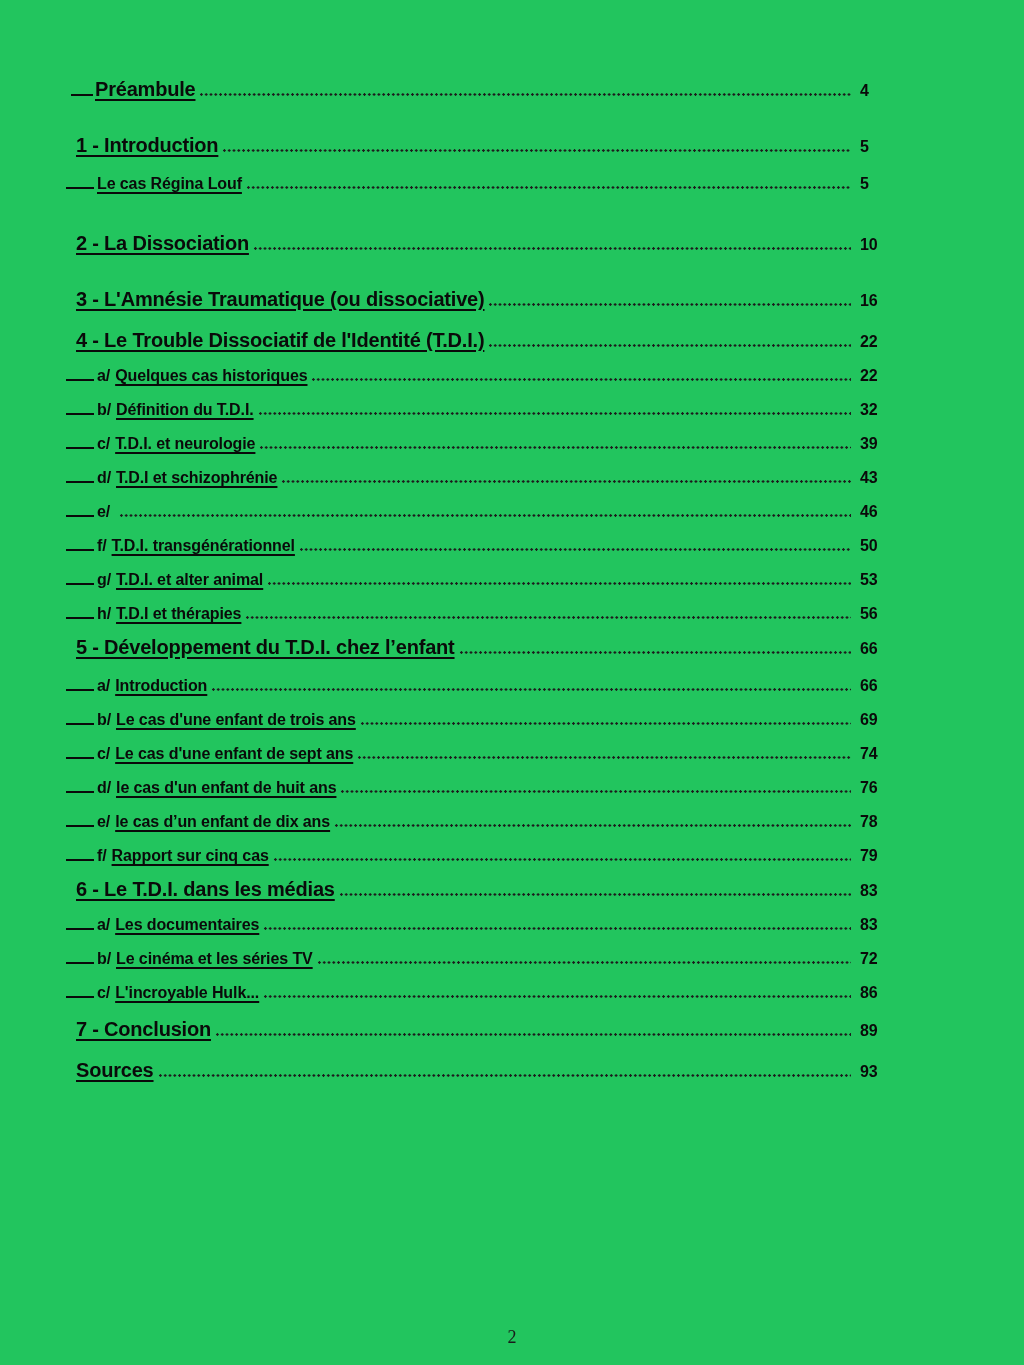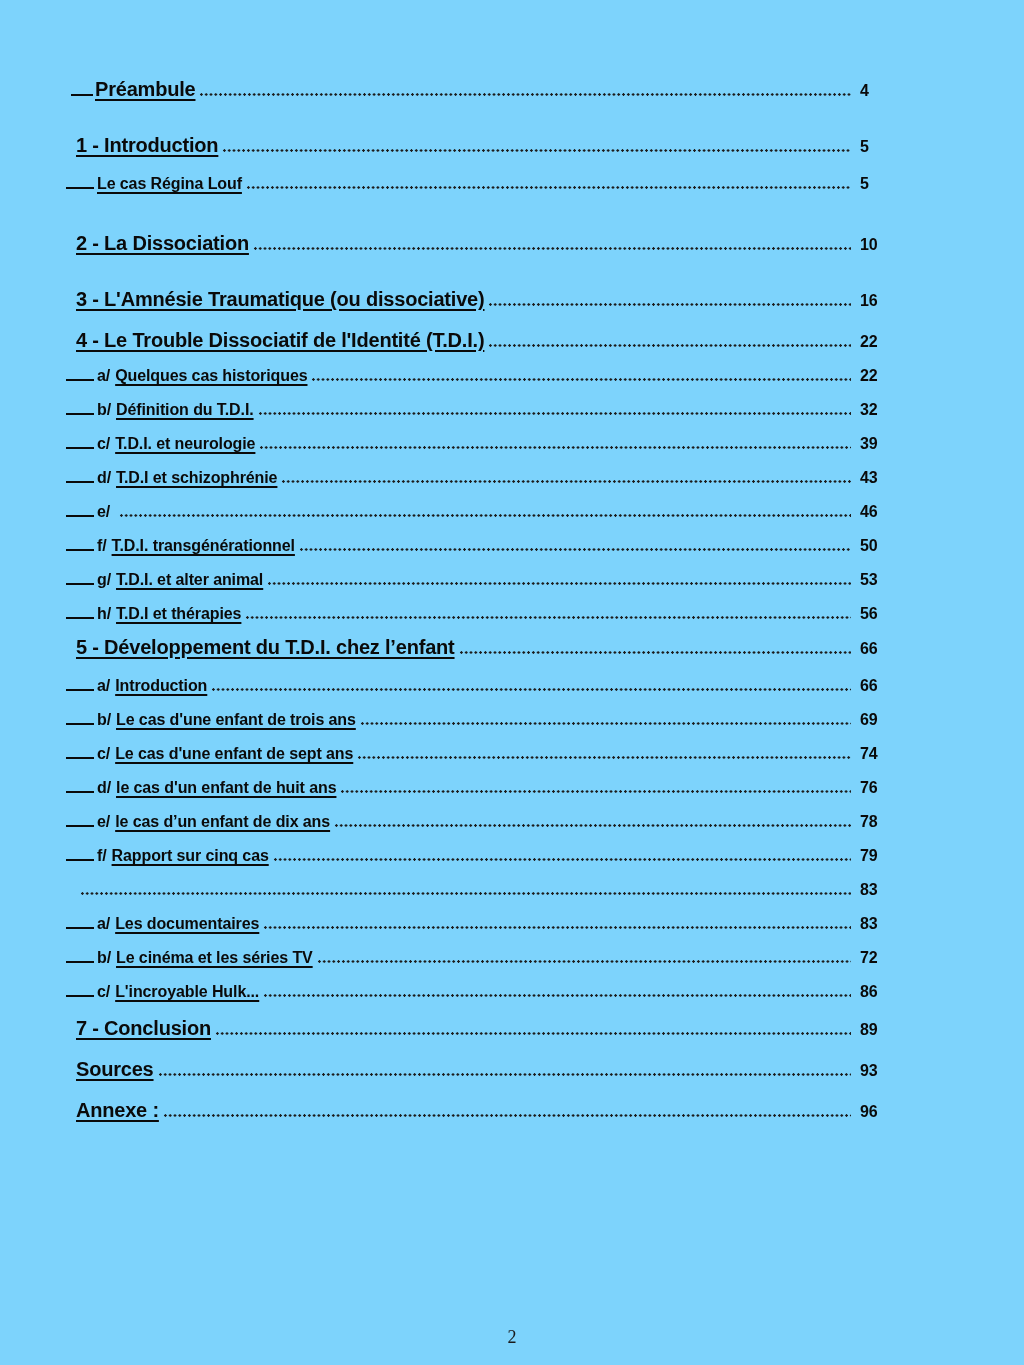--- a/index.html
+++ b/index.html
@@ -6,21 +6,21 @@
     margin: 0;
     padding: 0;
     background: #ffffff;
     font-family: "Liberation Sans", sans-serif;
     color: #0a0a0a;
   }
   .page {
     position: relative;
     width: 1024px;
     height: 1365px;
-    background: #7dd3fc;
+    background: #22c55e;
     overflow: hidden;
   }
   .toc {
     position: absolute;
     top: 76px;
     left: 76px;
     right: 130px;
   }
   .row {
     display: flex;
@@ -222,20 +222,21 @@
         <span class="pagenum">78</span>
       </div>
       <div class="row h2 gap-md">
         <span class="lead"></span>
         <span class="prefix">f/</span>
         <span class="label">Rapport sur cinq cas</span>
         <span class="dots"></span>
         <span class="pagenum">79</span>
       </div>
       <div class="row h1 gap-sm">
+        <span class="label">6 - Le T.D.I. dans les médias</span>
         <span class="dots"></span>
         <span class="pagenum">83</span>
       </div>
       <div class="row h2 gap-sm">
         <span class="lead"></span>
         <span class="prefix">a/</span>
         <span class="label">Les documentaires</span>
         <span class="dots"></span>
         <span class="pagenum">83</span>
       </div>
@@ -255,21 +256,16 @@
       </div>
       <div class="row h1 gap-md">
         <span class="label">7 - Conclusion</span>
         <span class="dots"></span>
         <span class="pagenum">89</span>
       </div>
       <div class="row h1 gap-md">
         <span class="label">Sources</span>
         <span class="dots"></span>
         <span class="pagenum">93</span>
-      </div>
-      <div class="row h1 gap-md">
-        <span class="label">Annexe :</span>
-        <span class="dots"></span>
-        <span class="pagenum">96</span>
       </div>
     </main>
   <div class="footer">2</div>
 </div>
 
 </body></html>

